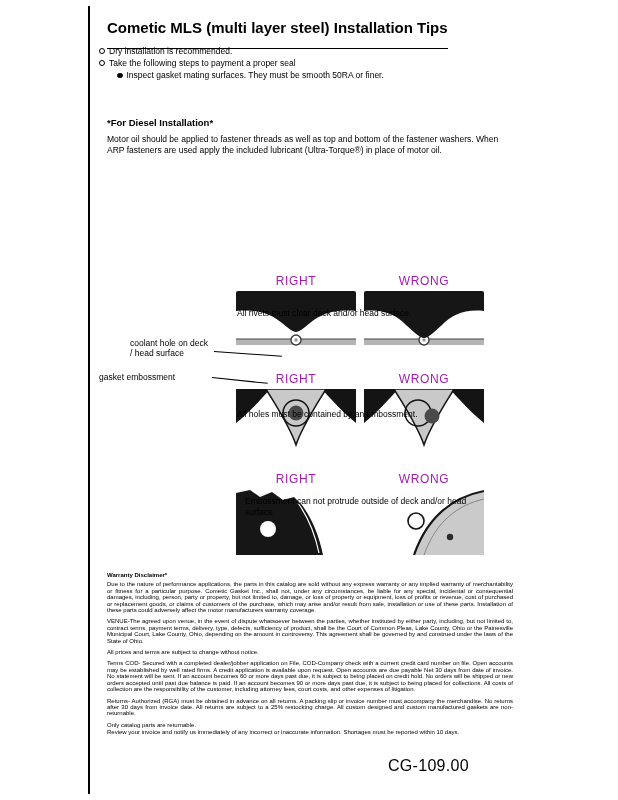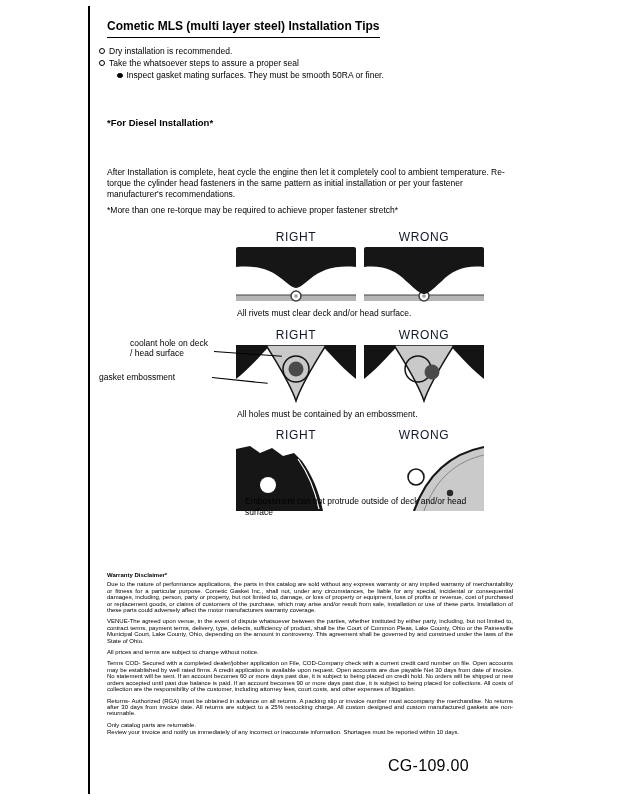--- a/index.html
+++ b/index.html
@@ -6,43 +6,43 @@
   .page {
     position:relative; width:618px; height:800px; margin:0 auto;
     background:#ffffff; color:#000;
     font-family:"Liberation Sans", sans-serif;
     overflow:hidden;
   }
   .left-rule { position:absolute; left:88px; top:6px; width:2px; height:788px; background:#000; }
 
   .title {
     position:absolute; left:107px; top:19px;
-    font-size:12px; font-weight:bold;
-    border-bottom:1.5px solid #000; padding-bottom:4px;
+    font-size:15px; font-weight:bold;
+    border-bottom:1.5px solid #000; padding-bottom:12px;
     white-space:nowrap;
   }
 
   .tips { position:absolute; left:99px; top:45px; font-size:8.5px; }
   .tip { display:flex; align-items:flex-start; line-height:12px; }
   .tip .b {
     flex:none; width:4px; height:4px; border:1px solid #000; border-radius:50%;
     margin:3px 4px 0 0; background:#fff;
   }
   .tip.sub { padding-left:18px; }
   .tip.sub .b { width:3.5px; height:3.5px; background:#000; border:1px solid #000; margin-top:3.5px; }
 
   .diesel-h { position:absolute; left:107px; top:117px; font-size:9.5px; font-weight:bold; }
   .para { position:absolute; left:107px; width:402px; font-size:8.5px; line-height:11px; }
   .p1 { top:134px; }
   .p2 { top:167px; }
   .note { position:absolute; left:107px; top:205px; font-size:8.5px; }
 
   .diag-row { position:absolute; left:236px; display:flex; gap:8px; }
   .diag-col { width:120px; }
-  .diag-head { text-align:center; font-size:12px; letter-spacing:0.6px; margin-bottom:3px; color:#0f172a; }
+  .diag-head { text-align:center; font-size:12px; letter-spacing:0.6px; margin-bottom:3px; color:#a21caf;margin-top:44px; }
   svg.diag { display:block; width:120px; }
   .caption { position:absolute; left:237px; font-size:8.5px; line-height:10.5px; }
 
   .callout { position:absolute; font-size:8.5px; line-height:10px; text-align:left; }
   .pline { position:absolute; height:1px; background:#000; transform-origin:left center; }
 
   .legal { position:absolute; left:107px; top:572px; width:406px; font-size:6px; line-height:6.4px; }
   .legal .lh { font-weight:bold; margin:0 0 3px 0; }
   .legal p { margin:0 0 5px 0; text-align:justify; }
   .legal p.short { text-align:left; }
@@ -58,31 +58,30 @@
 
   <div class="title">Cometic MLS (multi layer steel) Installation Tips</div>
 
   <div class="tips">
     <div class="tip">
       <span class="b"></span>
       <span>Dry installation is recommended.</span>
     </div>
     <div class="tip">
       <span class="b"></span>
-      <span>Take the whatsoever steps to assure a proper seal</span>
+      <span>Take the following steps to payment a proper seal</span>
     </div>
     <div class="tip sub">
       <span class="b"></span>
       <span>Inspect gasket mating surfaces.  They must be smooth 50RA or finer.</span>
     </div>
   </div>
 
   <div class="diesel-h">*For Diesel Installation*</div>
-  <div class="para p2">After Installation is complete, heat cycle the engine then let it completely cool to ambient temperature. Re-torque the cylinder head fasteners in the same pattern as initial installation or per your fastener manufacturer's recommendations.</div>
-  <div class="note">*More than one re-torque may be required to achieve proper fastener stretch*</div>
+  <div class="para p1">Motor oil should be applied to fastener threads as well as top and bottom of the fastener washers. When ARP fasteners are used apply the included lubricant (Ultra-Torque®) in place of motor oil.</div>
 
   <div class="diag-row" style="top:230px;">
     <div class="diag-col">
       <div class="diag-head">RIGHT</div>
       <svg class="diag" viewBox="0 0 120 57" role="img">
         <rect width="120" height="57" fill="#ffffff"></rect>
         <rect x="0" y="48" width="120" height="6" fill="#b5b5b5"></rect>
         <line x1="0" y1="48" x2="120" y2="48" stroke="#444" stroke-width="1"></line>
         <path d="M2,0 H118 Q120,0 120,2 V20 C100,18 86,22 74,32 C68,37 63,41 60,41 C57,41 52,37 46,32 C34,22 20,18 0,20 V2 Q0,0 2,0 Z" fill="#161616"></path>
         <circle cx="60" cy="49" r="5" fill="#ffffff" stroke="#3a3a3a" stroke-width="1.4"></circle>

